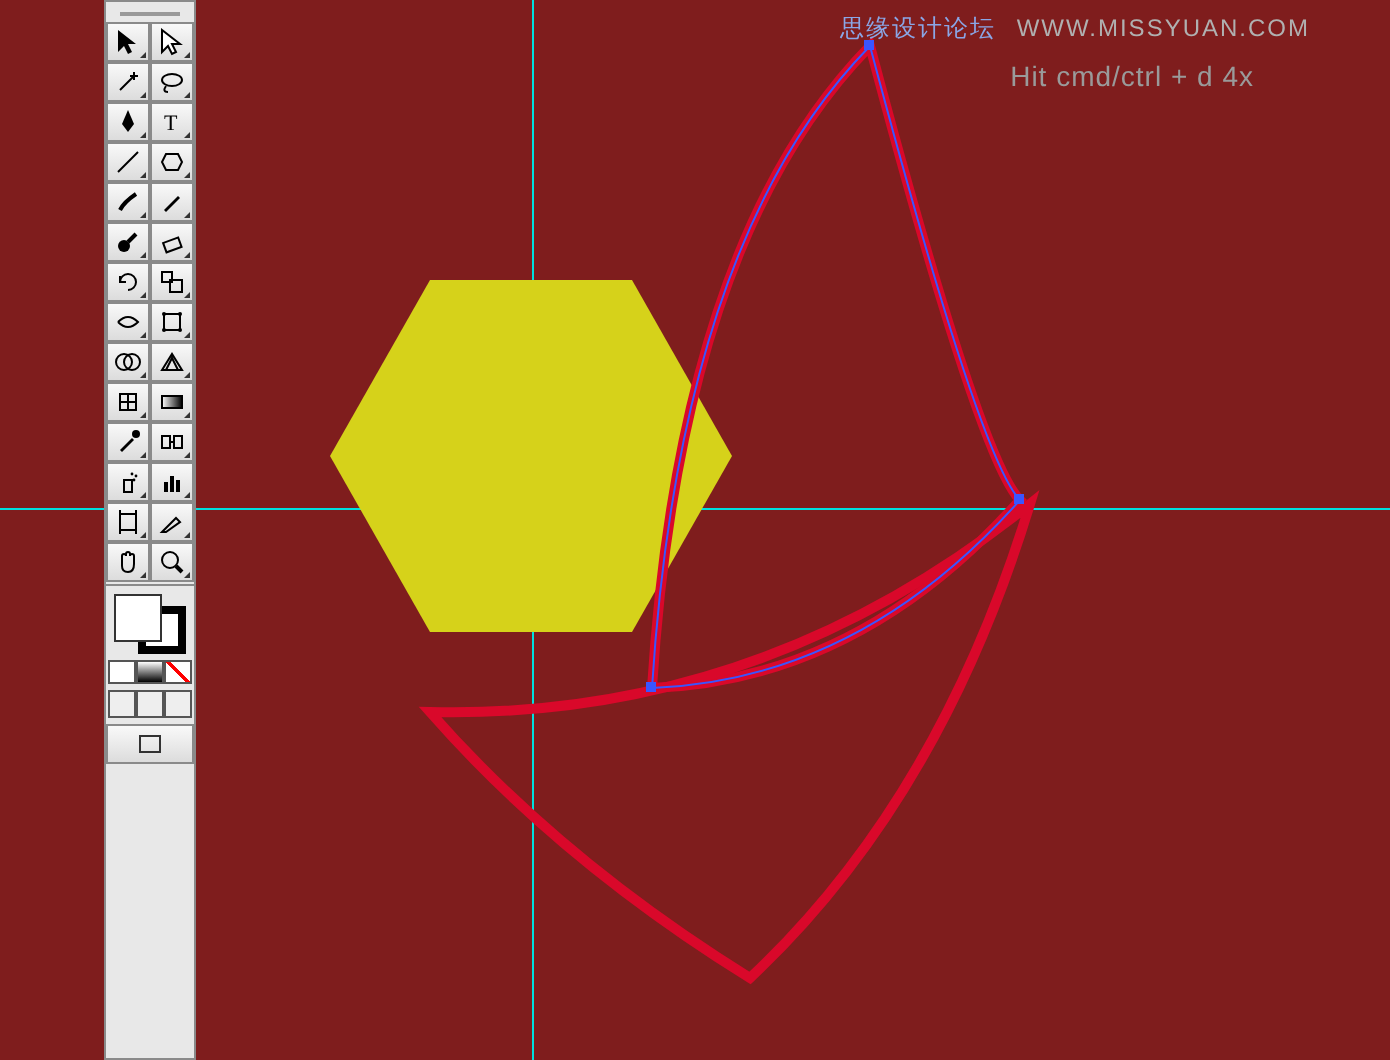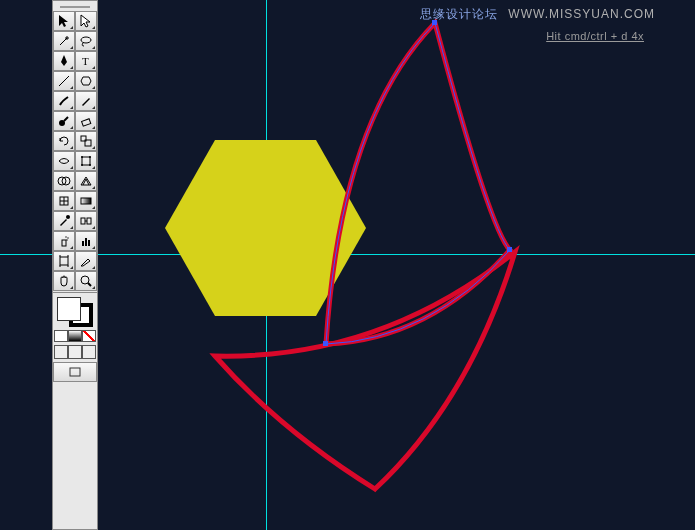--- a/index.html
+++ b/index.html
@@ -1,21 +1,21 @@
 <!DOCTYPE html>
 <html><head>
 <meta charset="utf-8">
 <style>
   * { box-sizing: border-box; margin: 0; padding: 0; }
   html, body { width: 695px; height: 530px; overflow: hidden; font-family: Arial, sans-serif; }
   body { background: #fff; position: relative; }
 
   .canvas {
     position: absolute; inset: 0;
-    background: #0f172a;
+    background: #7f1d1d;
   }
   .guide-h, .guide-v { position: absolute; background: #00e0e0; }
   .guide-h { height: 1px; left: 0; right: 0; }
   .guide-v { width: 1px; top: 0; bottom: 0; }
 
   .toolpanel {
     position: absolute; left: 52px; top: 0;
     width: 46px; height: 530px;
     background: #e8e8e8;
     border: 1px solid #8a8a8a;
@@ -51,23 +51,23 @@
   }
   .fillbox, .strokebox {
     position:absolute; width:24px; height:24px; border:1px solid #333;
   }
   .fillbox { left:0; top:0; background:#fff; z-index:2;}
   .strokebox { right:0; bottom:0; background:#fff; border:4px solid #000;}
   .miniswatches { display:flex; gap:0;}
   .miniswatch { width:14px; height:12px; border:1px solid #555;}
 
   .hint {
-    position:absolute; top: 30px; right: 51px;
-    font-family: "Verdana", sans-serif; font-size: 11px;
-    color: #9a9a9a; letter-spacing: .5px; text-decoration: underline;
+    position:absolute; top: 30px; right: 68px;
+    font-family: "Verdana", sans-serif; font-size: 14px;
+    color: #9a9a9a; letter-spacing: .5px;
   }
   .watermark {
     position:absolute; top: 6px; right: 40px;
     font-size: 12px; color:#b0b0b0; letter-spacing:1px;
   }
   .watermark .cn { color:#8aa6e6; margin-right:6px; }
 
   .stage { position:absolute; inset:0; pointer-events:none; }
 
 </style>

